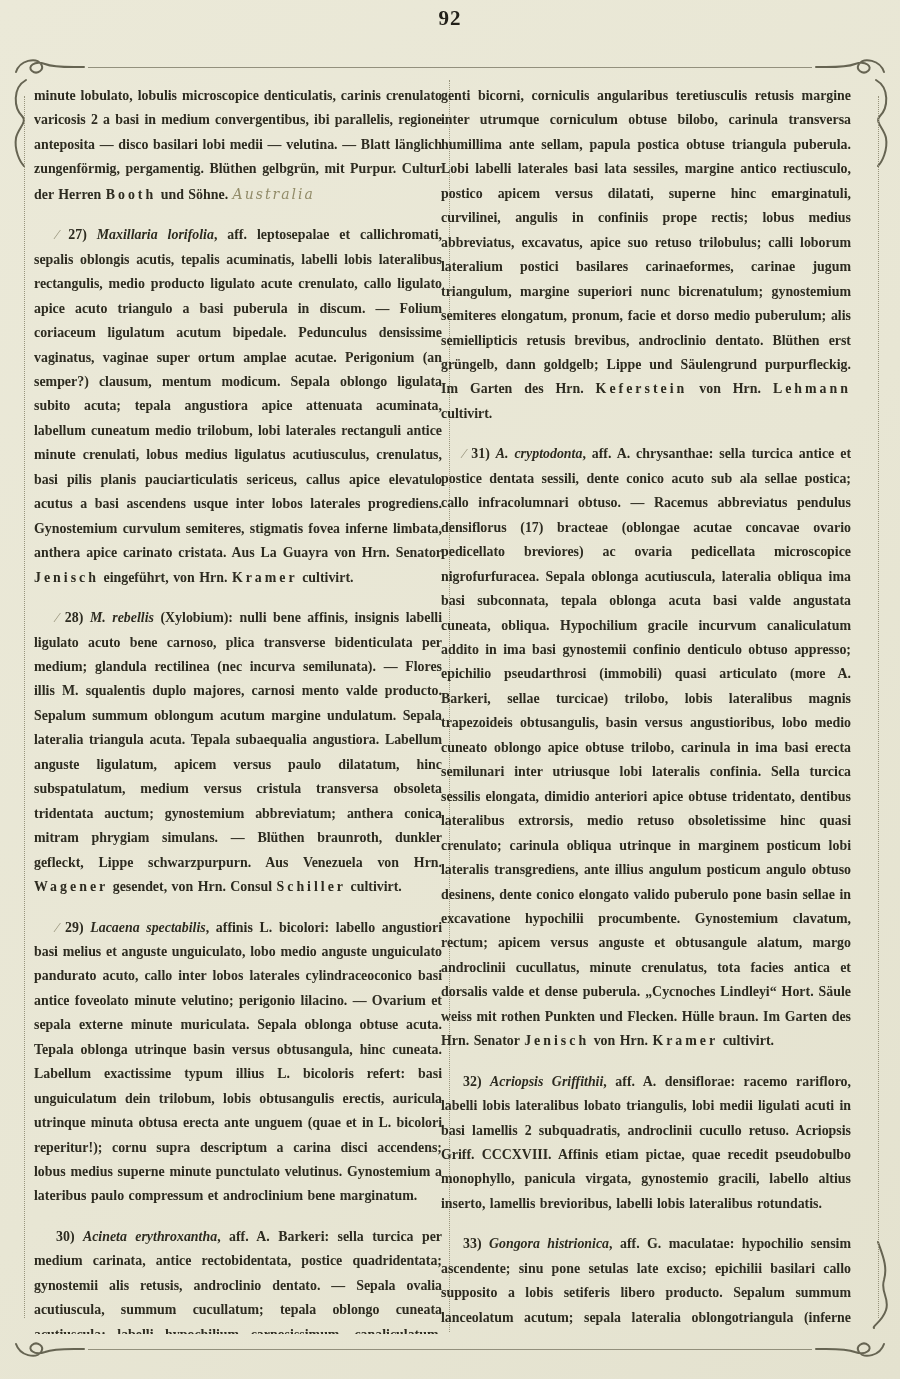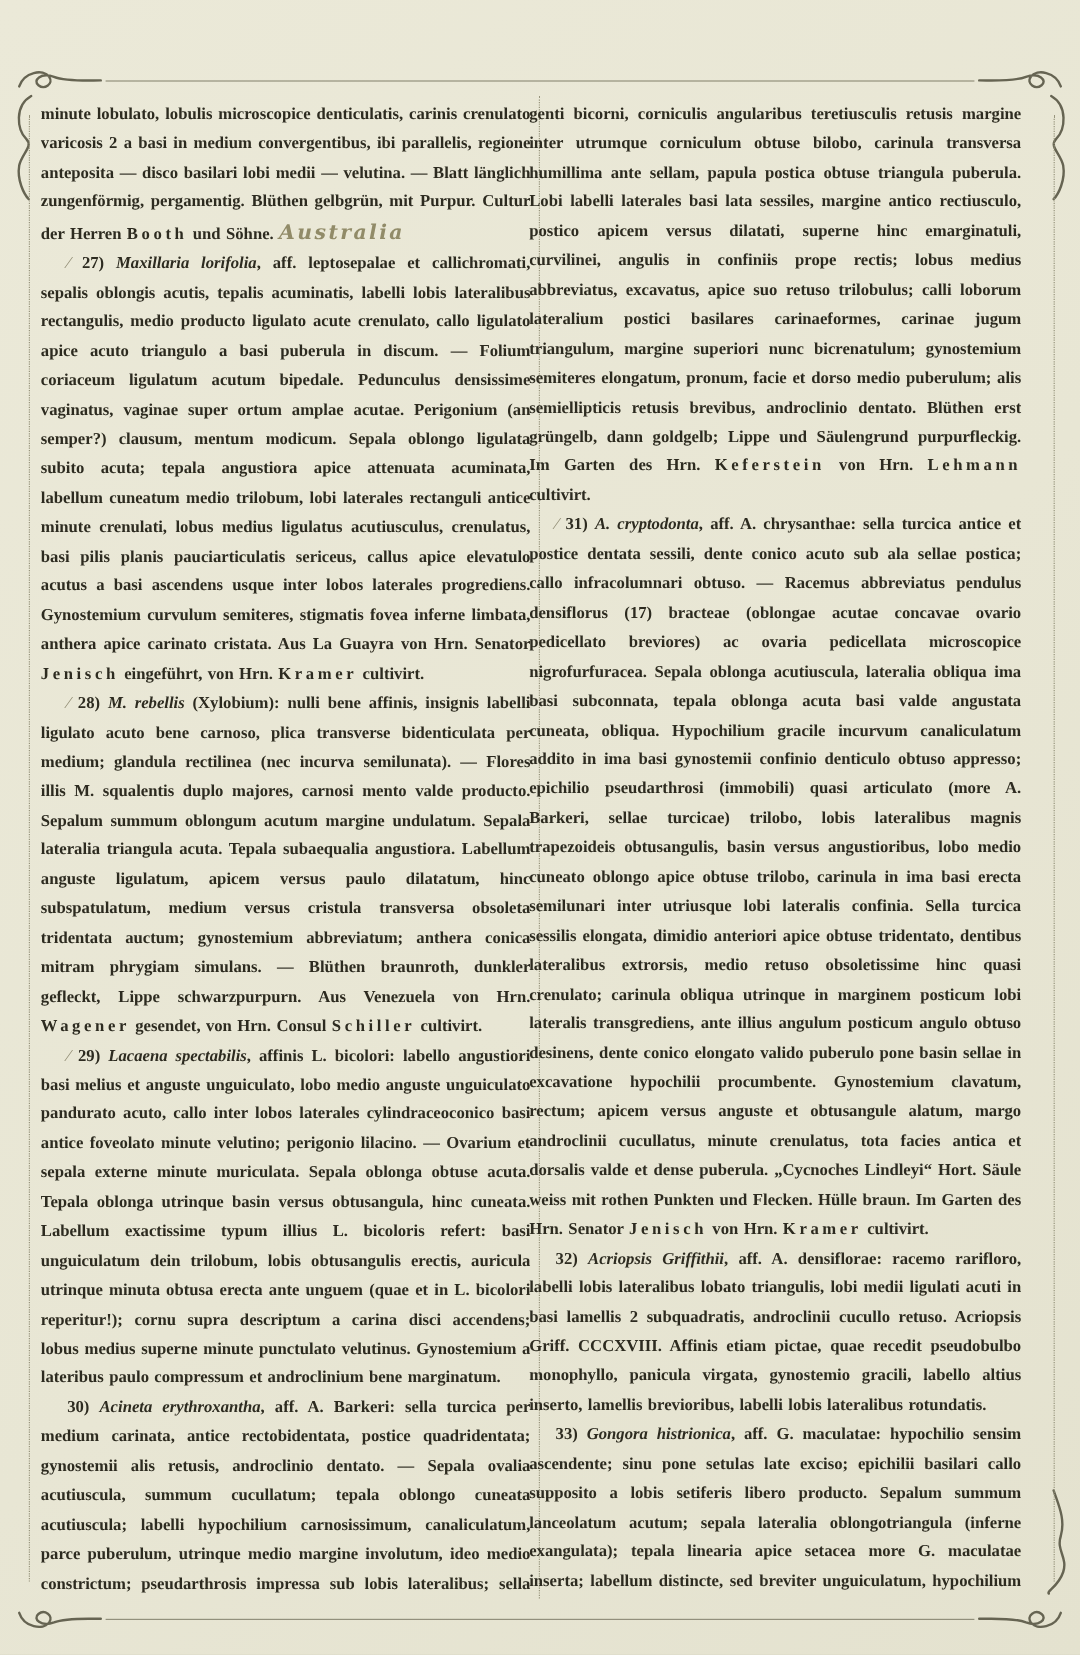--- a/index.html
+++ b/index.html
@@ -31,34 +31,35 @@
   .vcurl path{stroke:#666452;stroke-width:2;fill:none;stroke-linecap:round;}
   
   .col{
     position:absolute;top:84px;height:1250px;overflow:hidden;
     font-size:13.9px;line-height:24.45px;font-weight:bold;
     text-align:justify;word-spacing:1px;
   }
   .col-left{left:34px;width:408px;}
   .col-right{left:441px;width:410px;}
   p.para{margin:0;padding:0;}
-  p.para.indent{text-indent:22px;}
+  p.para.indent{text-indent:22px;margin-top:16px;}
   .seg-i{font-style:italic;}
   .seg-sp{letter-spacing:3px;}
   .seg-hand{
-    font-style:italic;color:#918b68;font-weight:bold;
-    font-size:17px;letter-spacing:2px;font-family:"DejaVu Serif",serif;
+    font-style:italic;color:#918b68;font-weight:normal;
+    font-size:14px;letter-spacing:2px;font-family:"DejaVu Serif",serif;
   }
   .seg-mark{color:#8d8970;font-weight:normal;font-style:italic;}
 </style>
 </head>
 <body>
 
 <div class="page">
 
+  <div class="pagenum">92</div>
 
   <div class="rule rule-top">
     <svg class="flourish" width="74" height="26" viewBox="0 0 74 26">
       <path d="M4,18 C8,6 24,3 29,10 C33,16 25,21 20,17 C15,13 22,6 33,10 C43,14 60,13 72,13"></path>
     </svg>
     <div class="line"></div>
     <svg class="flourish" width="74" height="26" viewBox="0 0 74 26">
       <path d="M2,13 C14,13 31,14 41,10 C52,6 59,13 54,17 C49,21 41,16 45,10 C50,3 66,6 70,18"></path>
     </svg>
   </div>

